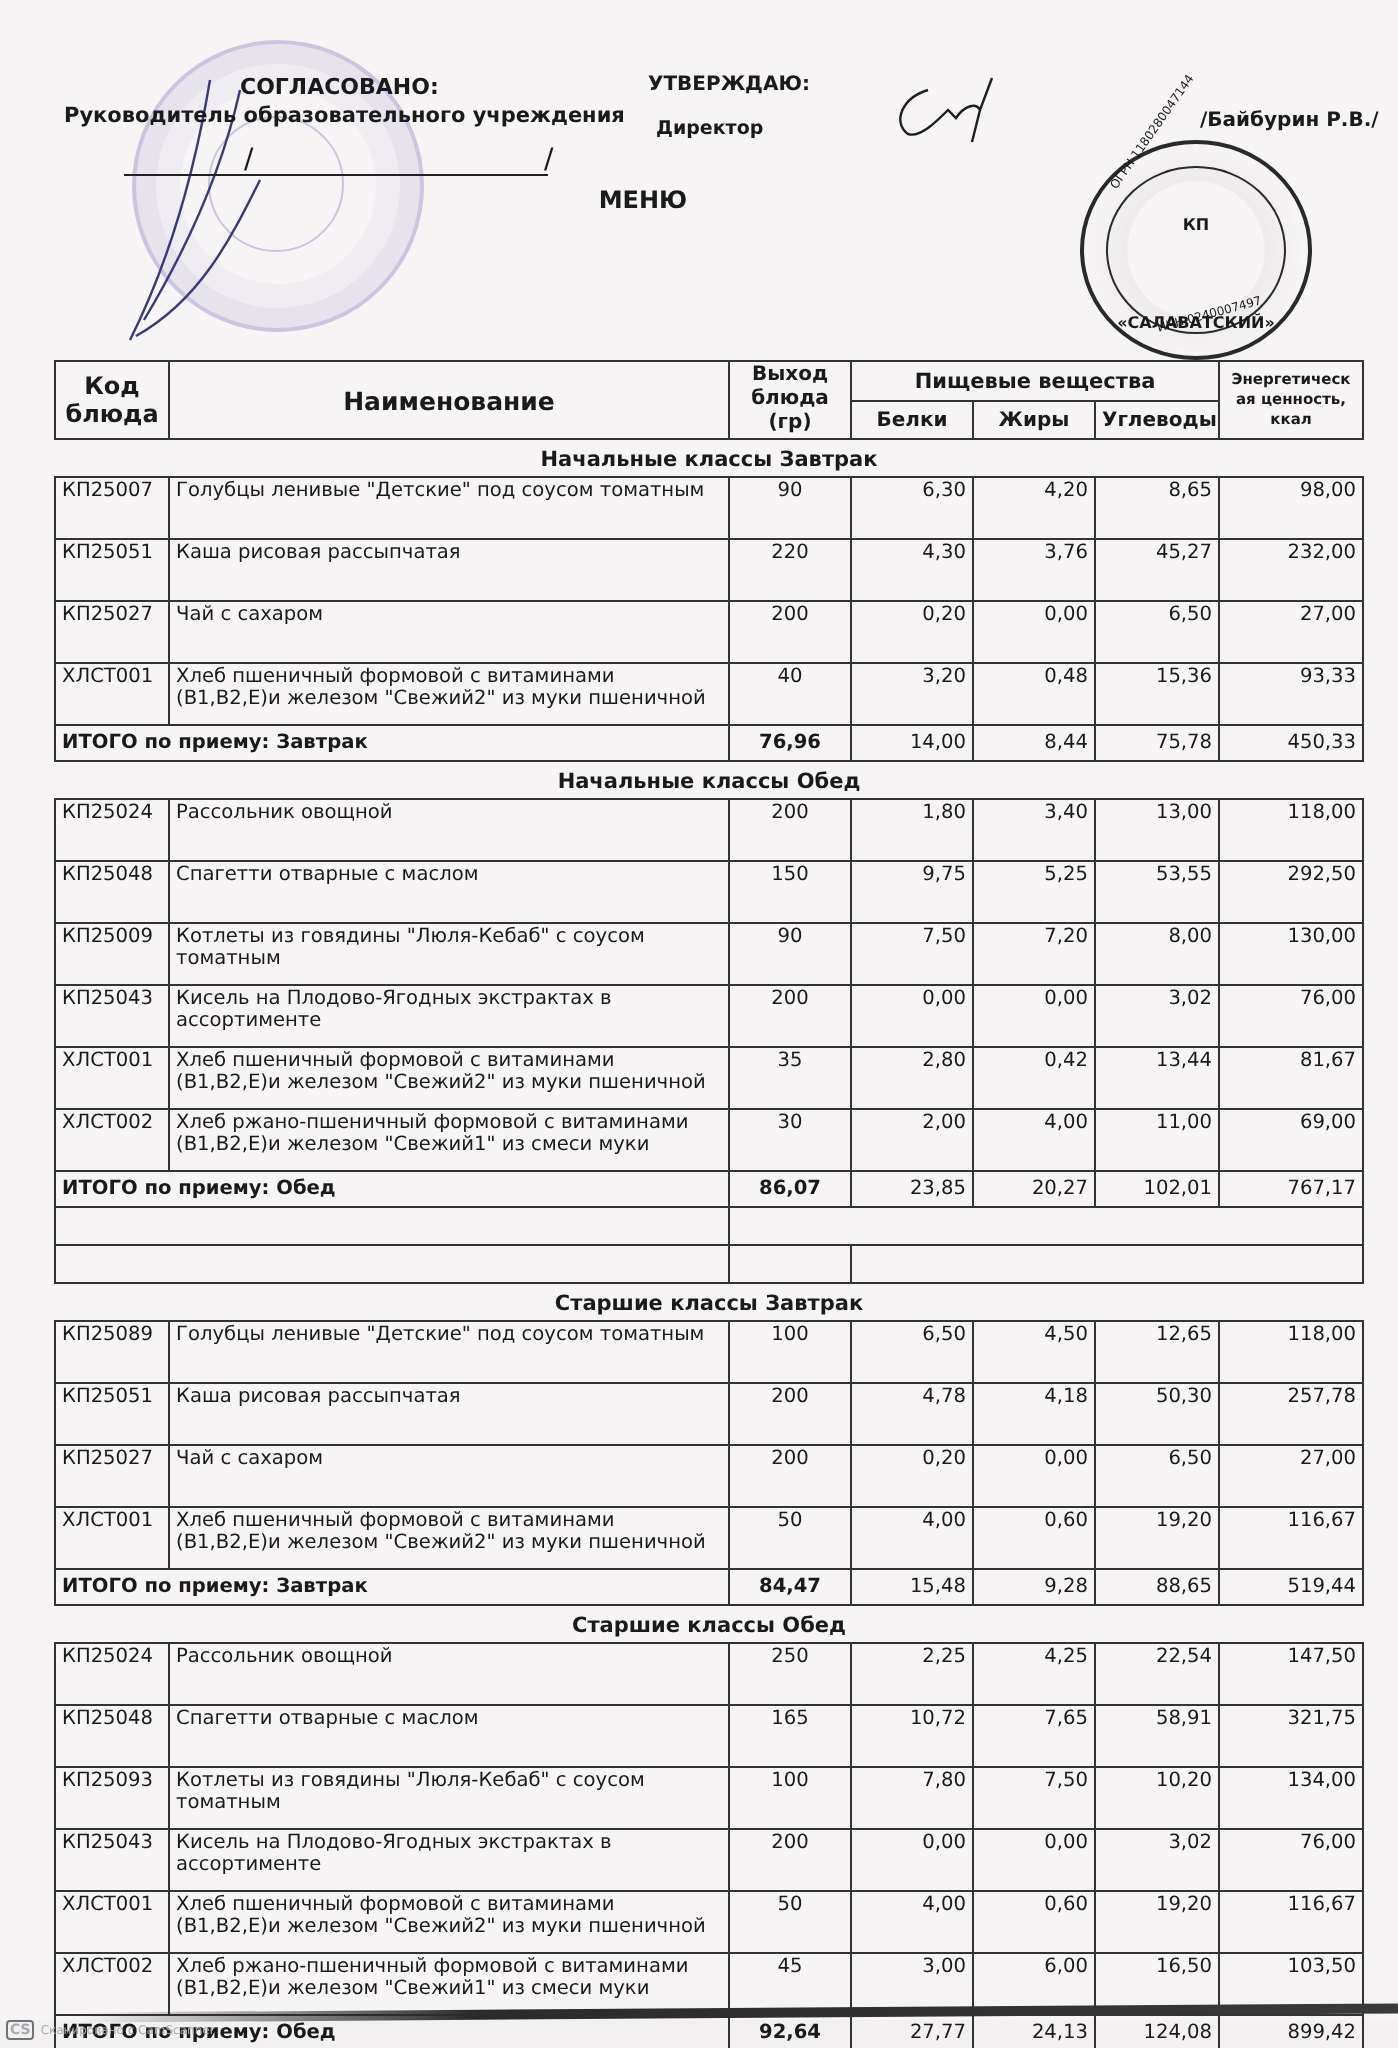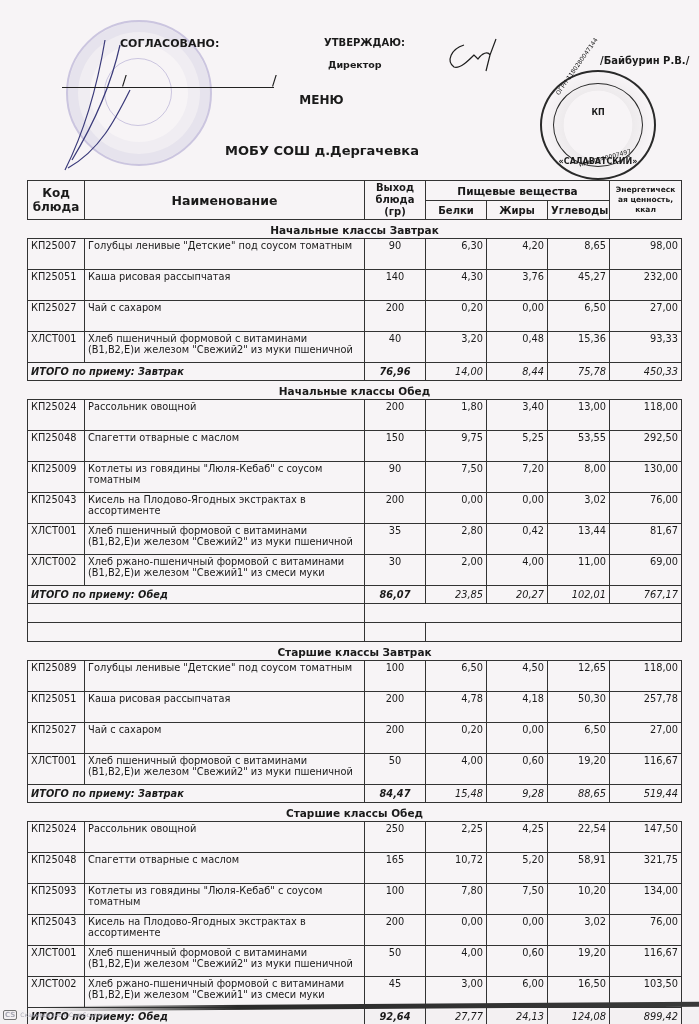--- a/index.html
+++ b/index.html
@@ -61,62 +61,62 @@
   .th-code { font-size: 12px; line-height: 14px; }
   .th-name { font-size: 12.5px; }
   .th-yield { font-size: 10px; line-height: 12px; }
   .th-nut { font-size: 10.5px; }
   .th-sub { font-size: 10px; }
   .th-energy { font-size: 7.5px; line-height: 10px; }
   td.code { white-space: nowrap; }
   td.num { text-align: right; }
   td.yield { text-align: center; }
   tr.item td { height: 28px; }
-  tr.total td { font-weight: bold; height: 15px; vertical-align: middle; font-style: italic; }
+  tr.total td { font-weight: bold; height: 15px; vertical-align: middle; }
   tr.total td.plain { font-weight: normal; }
   tr.section td { border: none; text-align: center; font-weight: bold; font-size: 10.5px; padding: 4px 0 2px; }
   tr.blank td { height: 16px; }
 
   .watermark { position: absolute; left: 3px; top: 1010px; font-size: 6px; color: #a8a8b4; white-space: nowrap; }
   .watermark .cs { display:inline-block; border: 1px solid #737373; border-radius: 2px; font-size: 7px; padding: 0 1px; margin-right: 3px; font-weight: bold; }
 </style>
 </head>
 <body>
 
 <div class="page">
 
   <div class="seal-left">
       <div class="inner"></div>
     </div>
   <svg class="scribble" viewBox="0 0 80 150">
     <path d="M5 140 C 20 110, 35 70, 45 10 M12 130 C 30 100, 50 60, 60 15 M8 138 C 40 120, 55 90, 70 60" stroke="#3a3a7a" stroke-width="1.2" fill="none"></path>
   </svg>
 
   <div class="hdr agreed">СОГЛАСОВАНО:</div>
+  <div class="hdr head-role">Руководитель образовательного учреждения</div>
   <div class="sig-line-left"></div>
   <span class="hdr sig-slash" style="left:122px; top:72px;">/</span>
   <span class="hdr sig-slash" style="left:272px; top:72px;">/</span>
 
   <div class="hdr approve">УТВЕРЖДАЮ:</div>
   <div class="hdr director">Директор</div>
   <svg class="signature" viewBox="0 0 60 40">
     <path d="M18 10 C 5 14, 0 26, 8 32 C 14 34, 22 26, 28 20 L 32 24 C 36 18, 42 16, 44 20 L 50 4 M 44 20 L 40 36" stroke="#1e1e1e" stroke-width="1.2" fill="none"></path>
   </svg>
   <div class="hdr approver">/Байбурин Р.В./</div>
 
   <div class="seal-right">
     <div class="ring"></div>
     <div class="s1">КП</div>
     <div class="s2">«САЛАВАТСКИЙ»</div>
     <div class="s3">ОГРН 1180280047144</div>
     <div class="s4">ИНН 0240007497</div>
   </div>
 
   <div class="hdr title t1">МЕНЮ</div>
-  <div class="hdr title t3">МОБУ СОШ д.Дергачевка</div>
 
   <table class="menu">
     <colgroup>
       <col style="width:57px">
         <col style="width:280px">
         <col style="width:61px">
       <col style="width:61px">
         <col style="width:61px">
         <col style="width:62px">
         <col style="width:72px">
@@ -144,21 +144,21 @@
           <td class="name">Голубцы ленивые "Детские" под соусом томатным</td>
           <td class="yield">90</td>
           <td class="num">6,30</td>
           <td class="num">4,20</td>
           <td class="num">8,65</td>
           <td class="num">98,00</td>
         </tr>
         <tr class="item">
           <td class="code">КП25051</td>
           <td class="name">Каша рисовая рассыпчатая</td>
-          <td class="yield">140</td>
+          <td class="yield">220</td>
           <td class="num">4,30</td>
           <td class="num">3,76</td>
           <td class="num">45,27</td>
           <td class="num">232,00</td>
         </tr>
         <tr class="item">
           <td class="code">КП25027</td>
           <td class="name">Чай с сахаром</td>
           <td class="yield">200</td>
           <td class="num">0,20</td>
@@ -314,21 +314,21 @@
           <td class="num">2,25</td>
           <td class="num">4,25</td>
           <td class="num">22,54</td>
           <td class="num">147,50</td>
         </tr>
         <tr class="item">
           <td class="code">КП25048</td>
           <td class="name">Спагетти отварные с маслом</td>
           <td class="yield">165</td>
           <td class="num">10,72</td>
-          <td class="num">5,20</td>
+          <td class="num">7,65</td>
           <td class="num">58,91</td>
           <td class="num">321,75</td>
         </tr>
         <tr class="item">
           <td class="code">КП25093</td>
           <td class="name">Котлеты из говядины "Люля-Кебаб" с соусом томатным</td>
           <td class="yield">100</td>
           <td class="num">7,80</td>
           <td class="num">7,50</td>
           <td class="num">10,20</td>

